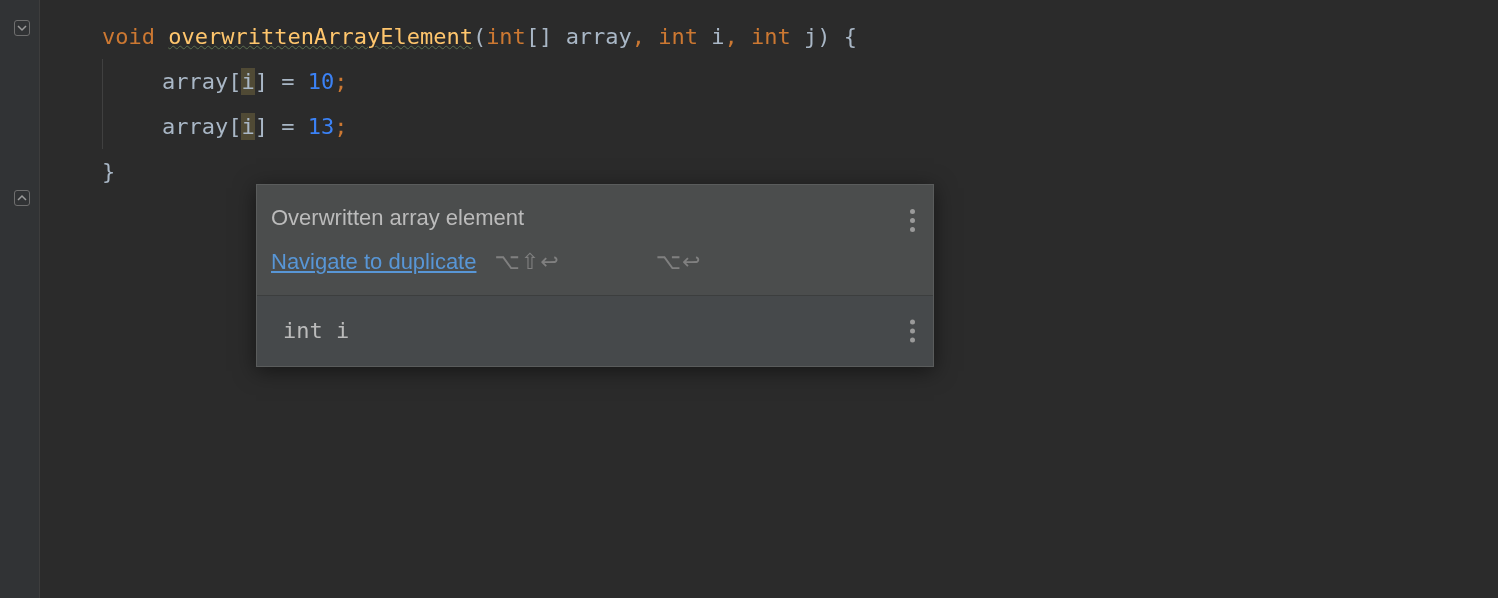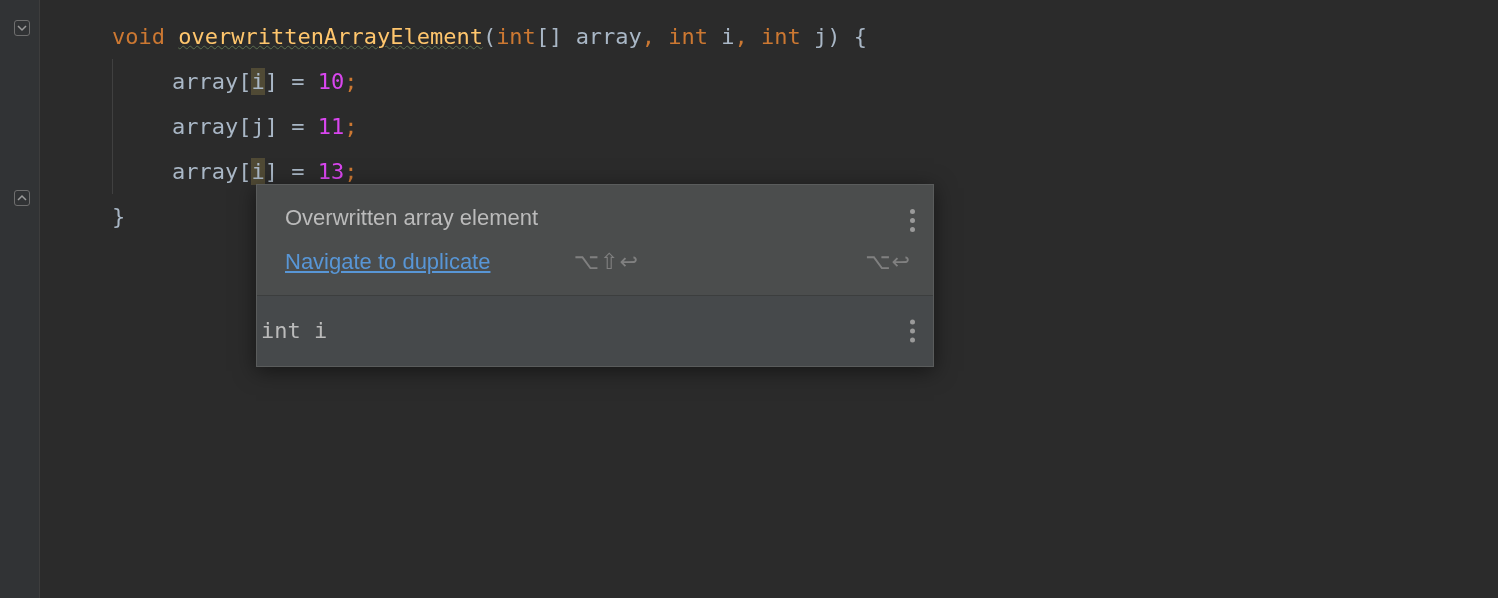--- a/index.html
+++ b/index.html
@@ -33,21 +33,21 @@
       border: 1px solid #6e6e6e;
       border-radius: 3px;
     }
     .gutter-marker svg {
       width: 14px;
       height: 14px;
       display: block;
     }
     .code-area {
       position: absolute;
-      left: 52px;
+      left: 42px;
       top: 0;
       right: 0;
       padding-left: 60px;
       padding-top: 14px;
       line-height: 45px;
       color: #a9b7c6;
     }
     .code-line {
       white-space: pre;
     }
@@ -58,61 +58,60 @@
       height: 45px;
       vertical-align: bottom;
     }
     .kw { color: #cc7832; }
     .method { color: #ffc66d; }
     .method.wavy {
       text-decoration: underline wavy #5c7050;
       text-decoration-thickness: 1px;
     }
     .paren { color: #a9b7c6; }
-    .num { color: #d946ef; }
+    .num { color: #3b82f6; }
     .comma { color: #cc7832; }
     .ident { color: #a9b7c6; }
     .highlight {
       background: #504a35;
       color: #a9b7c6;
       padding: 1px 0;
     }
     .brace-close { color: #a9b7c6; }
 
     .popup {
       position: absolute;
       left: 256px;
       top: 184px;
       width: 678px;
       background: #4b4d4d;
       border: 1px solid #5a5c5c;
       box-shadow: 0 4px 20px rgba(0,0,0,0.5);
       font-family: -apple-system, 'Helvetica Neue', Arial, sans-serif;
     }
     .popup-section {
-      padding: 20px 22px 20px 28px;
+      padding: 20px 22px 20px 14px;
       position: relative;
     }
     .popup-section.top {
       border-bottom: 1px solid #3c3e3e;
     }
     .popup-section.bottom {
       background: #46494b;
-      padding: 22px 4px;
+      padding: 22px 26px;
     }
     .popup-title {
       color: #bbbbbb;
       font-size: 22px;
       margin-bottom: 18px;
     }
     .popup-actions {
       display: flex;
       align-items: center;
       gap: 18px;
-      justify-content: space-between;
     }
     .popup-link {
       color: #5896d6;
       font-size: 22px;
       text-decoration: underline;
       cursor: pointer;
     }
     .popup-link.no-underline {
       text-decoration: none;
     }
@@ -164,21 +163,20 @@
   <div class="gutter-marker" style="top:190px">
     <svg viewBox="0 0 14 14">
         <path d="M3 9 L7 5 L11 9" stroke="#9a9a9a" stroke-width="1.5" fill="none"></path>
       </svg>
   </div>
 </div>
 
 <div class="code-area">
   <div class="code-line"><span class="kw">void</span> <span class="method wavy">overwrittenArrayElement</span><span class="paren">(</span><span class="kw">int</span><span class="paren">[]</span> <span class="ident">array</span><span class="comma">,</span> <span class="kw">int</span> <span class="ident">i</span><span class="comma">,</span> <span class="kw">int</span> <span class="ident">j</span><span class="paren">)</span> <span class="paren">{</span></div>
   <div class="code-line"><span class="indent-guide"></span><span class="ident">array</span><span class="paren">[</span><span class="highlight">i</span><span class="paren">]</span><span class="ident"> = </span><span class="num">10</span><span class="comma">;</span></div>
-  <div class="code-line"><span class="indent-guide"></span><span class="ident">array</span><span class="paren">[</span><span class="ident">j</span><span class="paren">]</span><span class="ident"> = </span><span class="num">11</span><span class="comma">;</span></div>
   <div class="code-line"><span class="indent-guide"></span><span class="ident">array</span><span class="paren">[</span><span class="highlight">i</span><span class="paren">]</span><span class="ident"> = </span><span class="num">13</span><span class="comma">;</span></div>
   <div class="code-line"><span class="brace-close">}</span></div>
 </div>
 
 <div class="popup">
   <div class="popup-section top">
     <div class="popup-title">Overwritten array element</div>
     <div class="popup-actions">
       <span class="popup-link">Navigate to duplicate</span>
       <span class="shortcut">⌥⇧↩</span>

